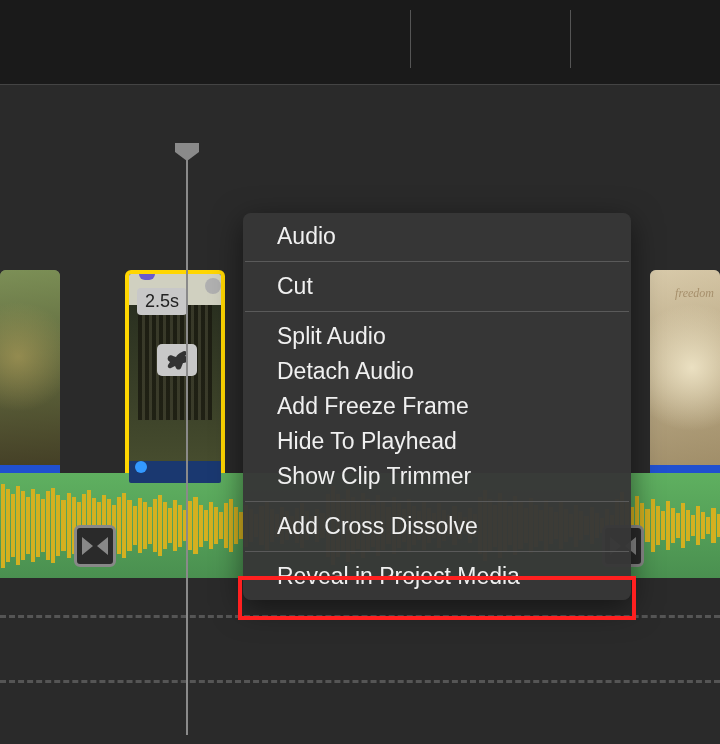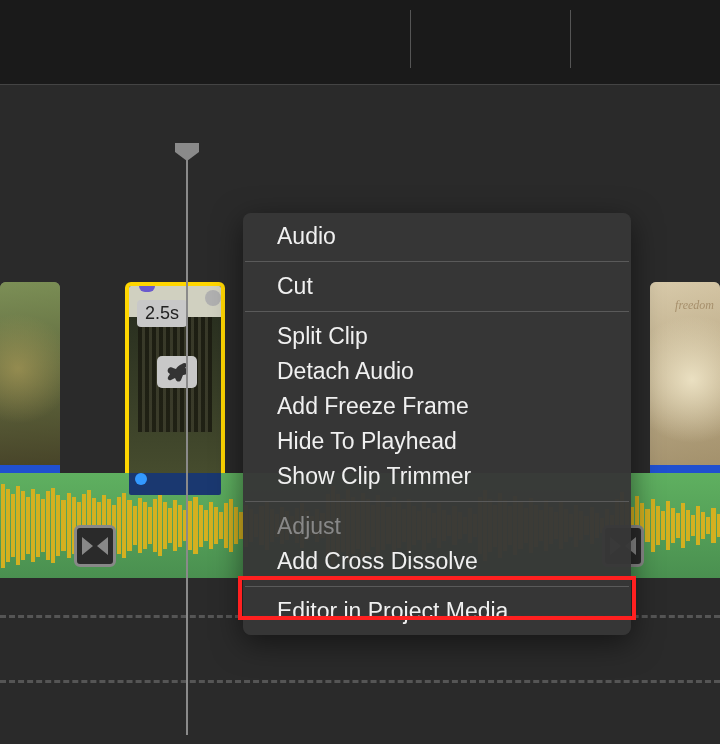--- a/index.html
+++ b/index.html
@@ -58,21 +58,21 @@
     }
     .clip-row {
       position: absolute;
       top: 185px;
       left: 0;
       right: 0;
       height: 195px;
     }
     .clip {
       position: absolute;
-      top: 12px;
+      top: 0;
       height: 217px;
       border-radius: 6px;
       overflow: hidden;
     }
     .clip.left {
       left: 0;
       width: 60px;
       background: linear-gradient(135deg, #8b9b6f 0%, #5a6b3f 100%);
     }
     .clip.left::after {
@@ -477,26 +477,25 @@
   </div>
 
   <div class="dashed-line l1"></div>
   <div class="dashed-line l2"></div>
 
   <div class="context-menu" id="context-menu">
       <div class="menu-item">Audio</div>
       <div class="menu-sep"></div>
       <div class="menu-item">Cut</div>
       <div class="menu-sep"></div>
-      <div class="menu-item">Split Clip</div>
+      <div class="menu-item">Split Audio</div>
       <div class="menu-item">Detach Audio</div>
       <div class="menu-item">Add Freeze Frame</div>
       <div class="menu-item">Hide To Playhead</div>
       <div class="menu-item">Show Clip Trimmer</div>
       <div class="menu-sep"></div>
-      <div class="menu-item disabled">Adjust</div>
       <div class="menu-item">Add Cross Dissolve</div>
       <div class="menu-sep"></div>
-      <div class="menu-item">Editor in Project Media</div>
+      <div class="menu-item">Reveal in Project Media</div>
     </div>
 
   <div class="highlight-box h1"></div>
 </div>
 
 </body></html>

